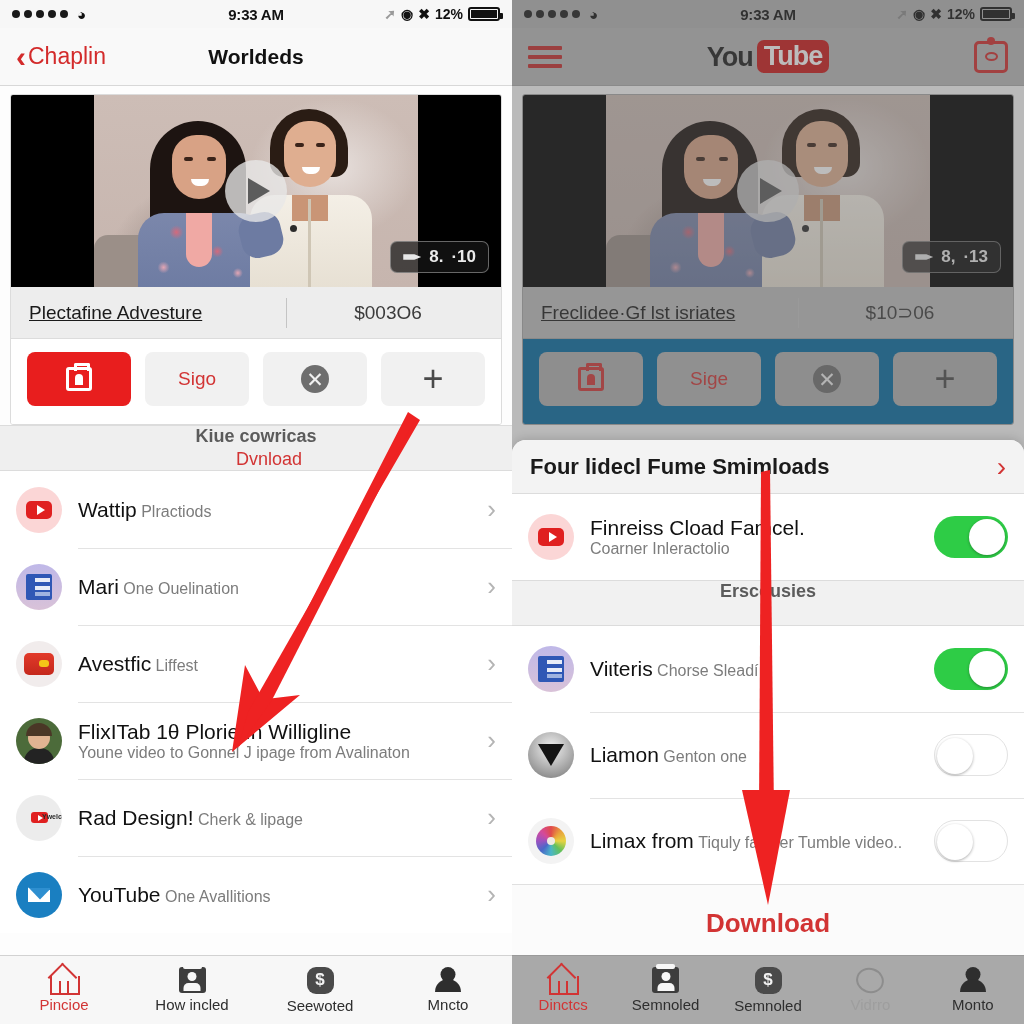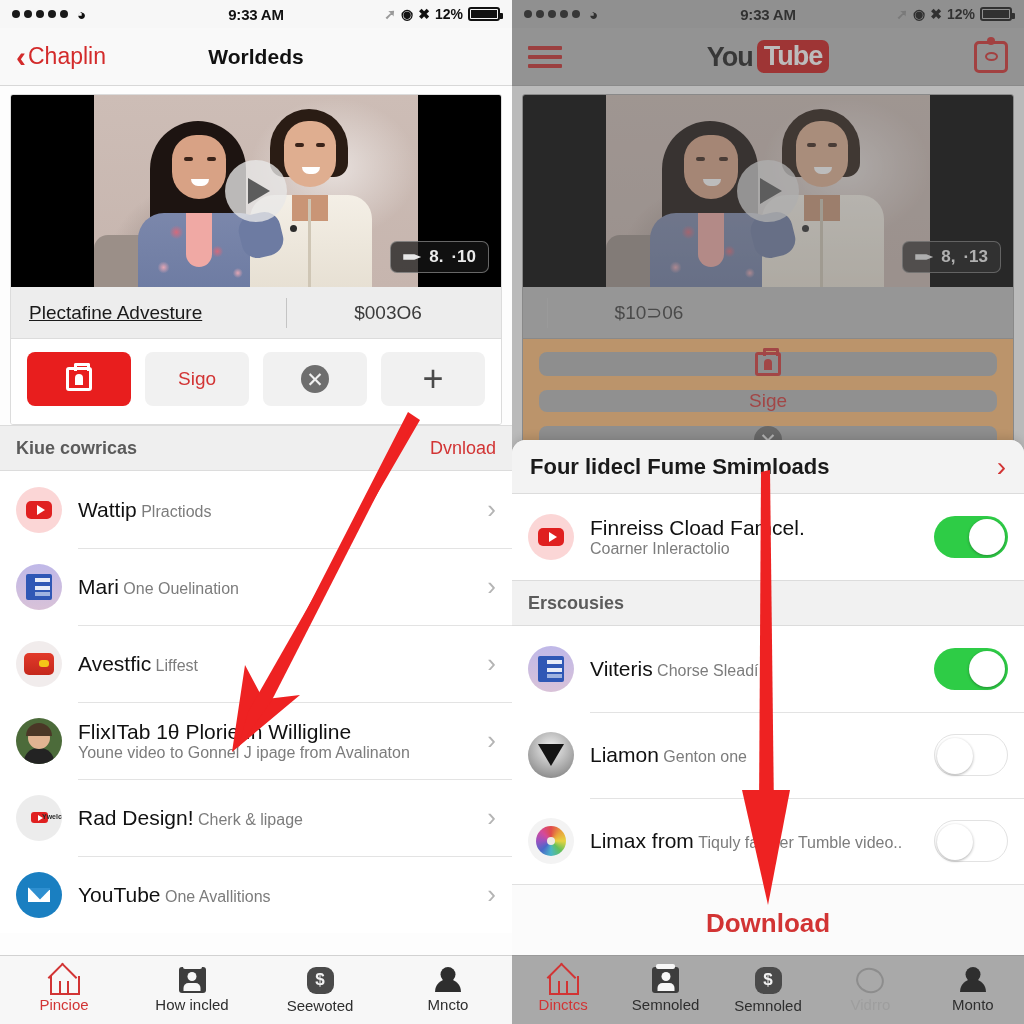--- a/index.html
+++ b/index.html
@@ -136,21 +136,21 @@
   .xcircle {
     width:28px; height:28px; border-radius:50%; background:#6e6e6e; color:#f0f0f0;
     display:flex; align-items:center; justify-content:center; font-size:21px; line-height:1; font-weight:500;
   }
   .plus { font-size:36px; color:#4a4a4a; line-height:0.7; font-weight:300; }
 
   
   .sec-head {
     height:46px; display:flex; align-items:center; justify-content:space-between;
     padding:0 16px; background:#efefef; border-top:1px solid #dcdcdc; border-bottom:1px solid #dcdcdc;
-    font-size:18px; font-weight:bold; color:#5b5b5b;
+    font-size:18px; font-weight:bold; color:#5b5b5b;flex-direction:column;
   }
   .sec-head .link { color:#d23434; font-weight:normal; font-size:18px;margin-left:26px; }
   .rows { background:#fff; }
   .row { display:flex; align-items:center; padding:0 16px; height:77px; position:relative; }
   .row + .row::before { content:""; position:absolute; left:78px; right:0; top:0; height:1px; background:#e3e3e3; }
   .av { width:46px; height:46px; border-radius:50%; margin-right:16px; flex:0 0 46px;
         display:flex; align-items:center; justify-content:center; position:relative; overflow:hidden; }
   .av-yt { background:#fbd6d6; }
   .av-yt i { width:26px; height:18px; background:#e02020; border-radius:5px; display:flex; align-items:center; justify-content:center; }
   .av-yt i::after { content:""; width:0; height:0; border-left:8px solid #fff; border-top:5px solid transparent; border-bottom:5px solid transparent; margin-left:3px; }
@@ -491,24 +491,25 @@
             <span class="ph-mic"></span>
         </div>
         <div class="play-btn"></div>
         <div class="badge">
           <span class="tag"></span>
           <span>8,</span>
           <span>·13</span>
         </div>
       </div>
       <div class="card-info" style="background:#bdbdbd;border-bottom-color:#a8a8a8;">
+        <div class="t">Freclidee·Gf lst isriates</div>
         <div class="sep"></div>
         <div class="p">$10⊃06</div>
       </div>
-      <div class="actions" style="background:#fdba74;flex-direction:column;">
+      <div class="actions" style="background:#0369a1;">
         <div class="act" style="background:#b0b0b0;">
           <span class="briefcase-r"></span>
         </div>
         <div class="act" style="background:#b4b4b4;">
           <span>Sige</span>
         </div>
         <div class="act" style="background:#b0b0b0;">
           <span class="xcircle">✕</span>
         </div>
         <div class="act" style="background:#b0b0b0;">

